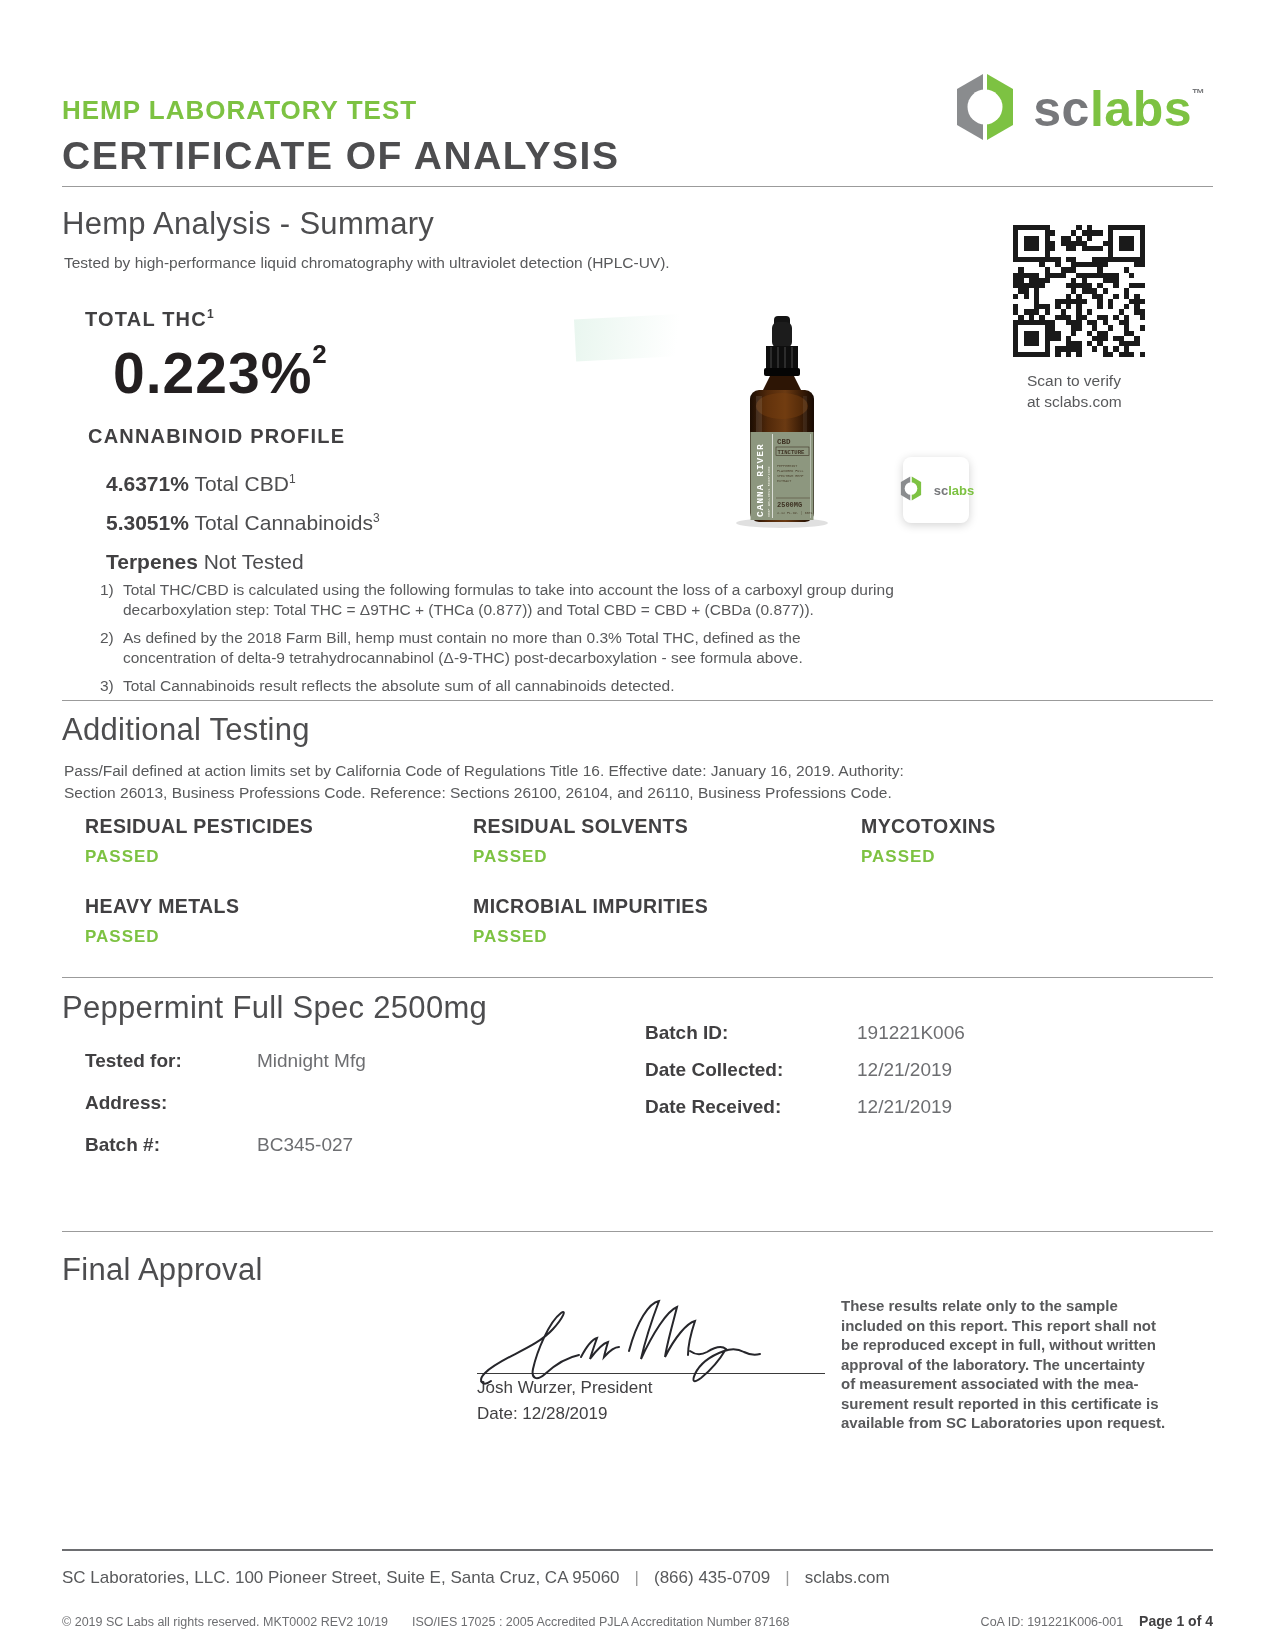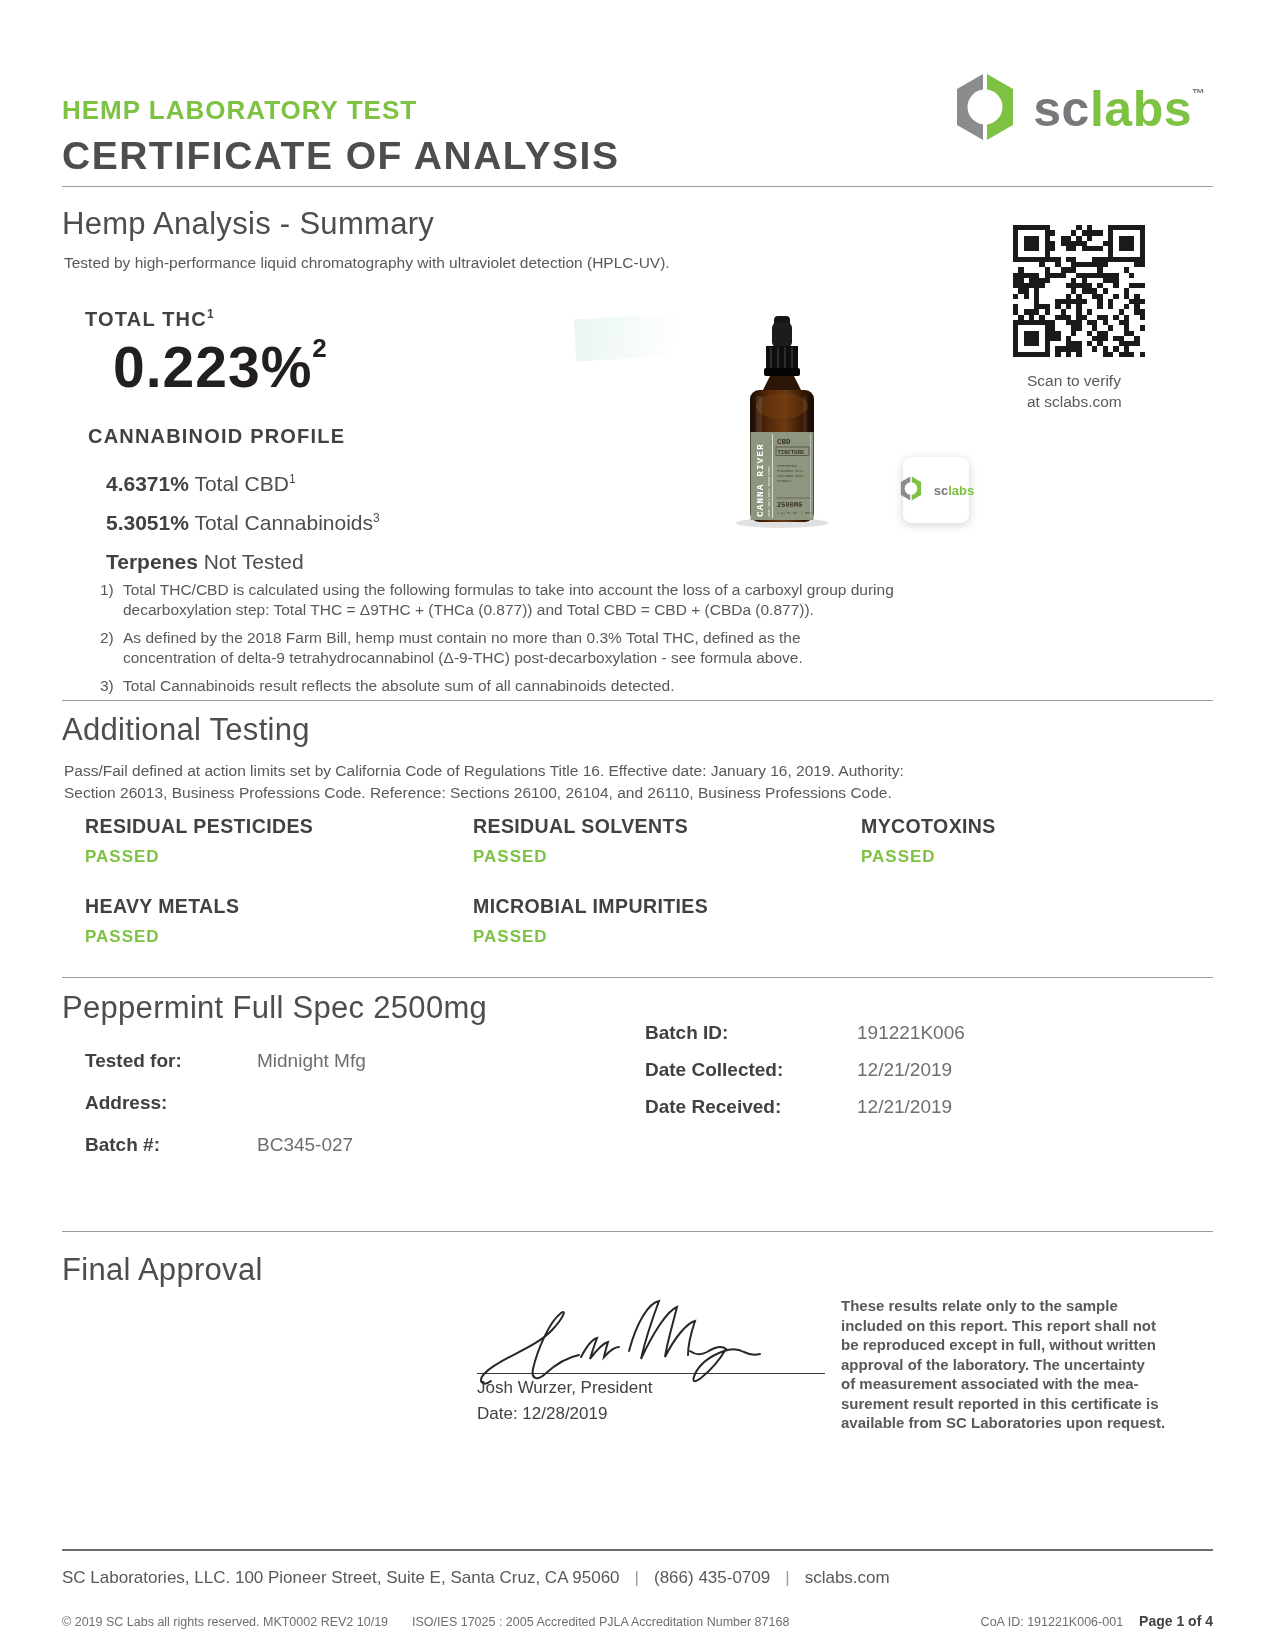--- a/index.html
+++ b/index.html
@@ -23,21 +23,21 @@
   .logo-text .labs { color:#7dc242; }
   .logo-text sup.tm { font-size:13px; color:#77787b; vertical-align:28px; letter-spacing:0; }
 
   
   .section-h { font-size:31px; font-weight:400; color:#4d4d4f; letter-spacing:0.3px; }
   .subtext { font-size:15.5px; color:#58595b; }
 
   
   .thc-label { font-size:20px; font-weight:bold; letter-spacing:1.2px; color:#414042; }
   .thc-label sup { font-size:12px; }
-  .thc-value { font-size:57px; font-weight:bold; color:#231f20; margin-left:28px; margin-top:2px; letter-spacing:1px; }
+  .thc-value { font-size:57px; font-weight:bold; color:#231f20; margin-left:28px; margin-top:8px; letter-spacing:1px; }
   .thc-value sup { font-size:26px; vertical-align:30px; }
   .profile-h { font-size:20px; font-weight:bold; letter-spacing:1.2px; color:#414042; }
   .profile-rows { margin-top:14px; padding-left:18px; }
   .profile-row { font-size:21px; color:#4d4d4f; line-height:34px; }
   .profile-row .pv { font-weight:bold; color:#414042; }
   .profile-row sup { font-size:12px; }
 
   .footnotes { width:795px; font-size:15.5px; line-height:1.32; color:#58595b; }
   .fn { display:flex; margin-bottom:7px; }
   .fn .num { width:23px; flex:0 0 23px; }

